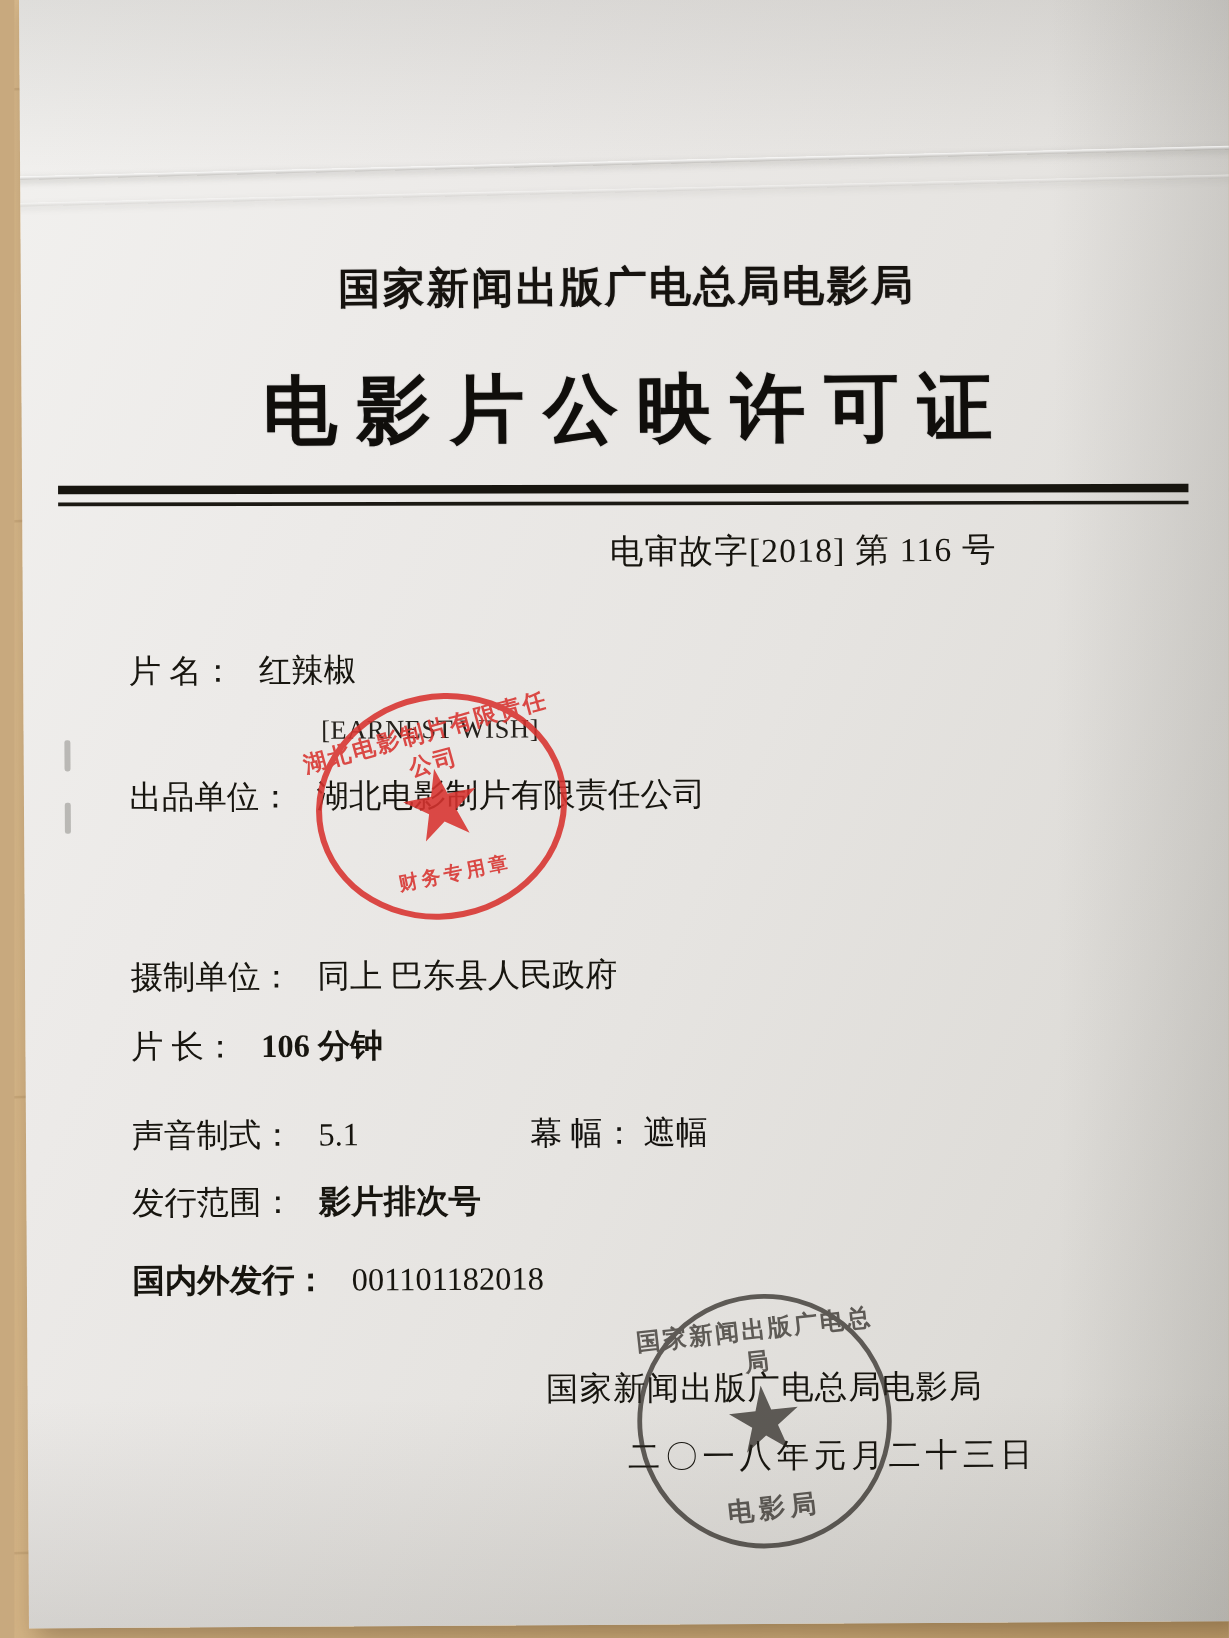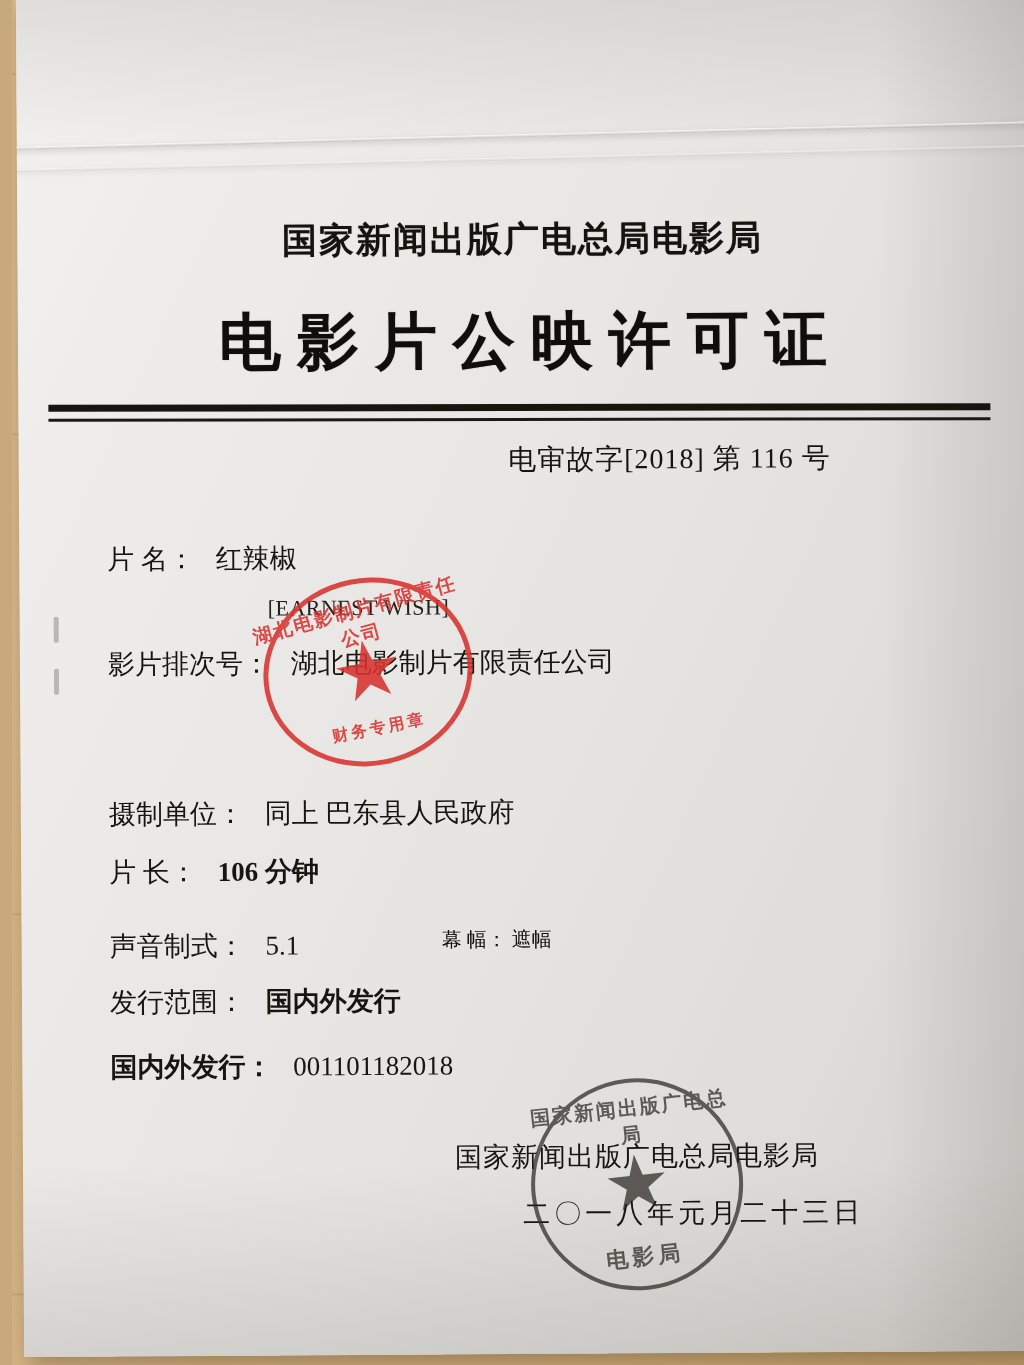--- a/index.html
+++ b/index.html
@@ -151,21 +151,21 @@
   .field .val {
     display: inline-block;
     margin-left: 14px;
   }
 
   .f-name     { top: 545px; }
   .f-producer { top: 650px; }
   .f-shoot    { top: 800px; }
   .f-length   { top: 858px; }
   .f-sound    { top: 932px; }
-  .f-screen   { position: absolute; top: 932px; left: 420px; font-size: 20px; white-space: nowrap; }
+  .f-screen   { position: absolute; top: 932px; left: 420px; font-size: 27px; white-space: nowrap; }
   .f-dist     { top: 988px; }
   .f-serial   { top: 1053px; }
 
   .b { font-weight: 700; }
 
   .en-note {
     position: absolute;
     top: 600px;
     left: 248px;
     font-size: 22px;
@@ -325,21 +325,21 @@
       <div class="doc-number">电审故字[2018]  第 116 号</div>
 
       <div class="field f-name">
         <span class="lbl">片    名：</span>
         <span class="val">红辣椒</span>
       </div>
 
       <div class="en-note">[EARNEST WISH]</div>
 
       <div class="field f-producer">
-        <span class="lbl">影片排次号：</span>
+        <span class="lbl">出品单位：</span>
         <span class="val">湖北电影制片有限责任公司</span>
       </div>
 
       <div class="field f-shoot">
         <span class="lbl">摄制单位：</span>
         <span class="val">同上  巴东县人民政府</span>
       </div>
 
       <div class="field f-length">
         <span class="lbl">片    长：</span>
@@ -351,21 +351,21 @@
         <span class="val">5.1</span>
       </div>
 
       <div class="f-screen">
         <span class="lbl">幕    幅：</span>
         <span class="val">遮幅</span>
       </div>
 
       <div class="field f-dist">
         <span class="lbl">发行范围：</span>
-        <span class="val b">国内外发行</span>
+        <span class="val b">影片排次号</span>
       </div>
 
       <div class="field f-serial">
         <span class="lbl b">国内外发行：</span>
         <span class="val">001101182018</span>
       </div>
 
       <div id="seal-red">
         <div class="ring"></div>
         <div class="seal-text">

